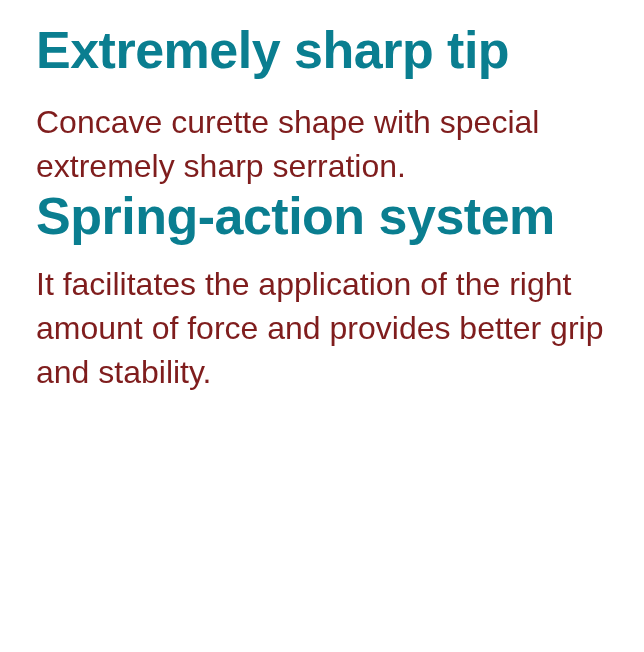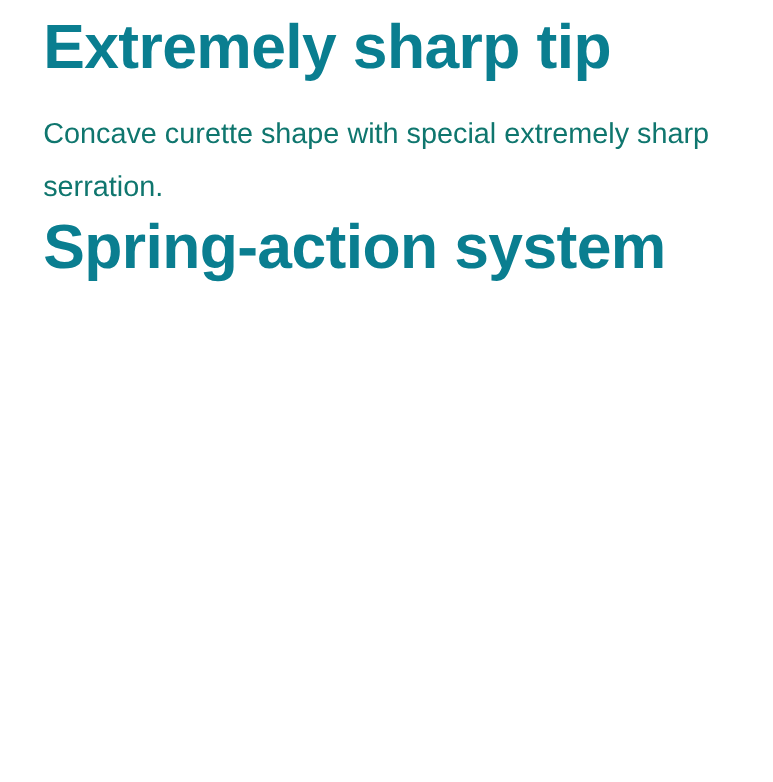--- a/index.html
+++ b/index.html
@@ -12,21 +12,21 @@
     background: #ffffff;
     font-family: "Liberation Sans", sans-serif;
     -webkit-font-smoothing: antialiased;
     overflow: hidden;
   }
 
   .page {
     width: 616px;
     height: 652px;
     box-sizing: border-box;
-    padding: 12px 36px 0 36px;
+    padding: 22px 36px 0 36px;
     background: #ffffff;
   }
 
   .feature-block {
     width: 572px;
   }
 
   .feature-block + .feature-block {
   }
 
@@ -37,38 +37,39 @@
     line-height: 56px;
     font-weight: 700;
     letter-spacing: -0.5px;
     color: #0a7e90;
     white-space: pre-line;
   }
 
   .feature-body {
     margin: 22px 0 0 0;
     font-family: "Liberation Sans", sans-serif;
-    font-size: 24px;
+    font-size: 32px;
     line-height: 44px;
     font-weight: 400;
-    color: #0f766e;
+    color: #7f1d1d;
     white-space: pre-line;
   }
 
   .block-2 .feature-body {
     margin-top: 18px;
   }
 </style>
 </head>
 <body>
 
 <div class="page">
 
   <section class="feature-block block-1">
     <h2 class="feature-heading">Extremely sharp tip</h2>
     <p class="feature-body">Concave curette shape with special extremely sharp serration.</p>
   </section>
 
   <section class="feature-block block-2">
     <h2 class="feature-heading">Spring-action system</h2>
+    <p class="feature-body">It facilitates the application of the right amount of force and provides better grip and stability.</p>
   </section>
 
 </div>
 
 </body></html>

